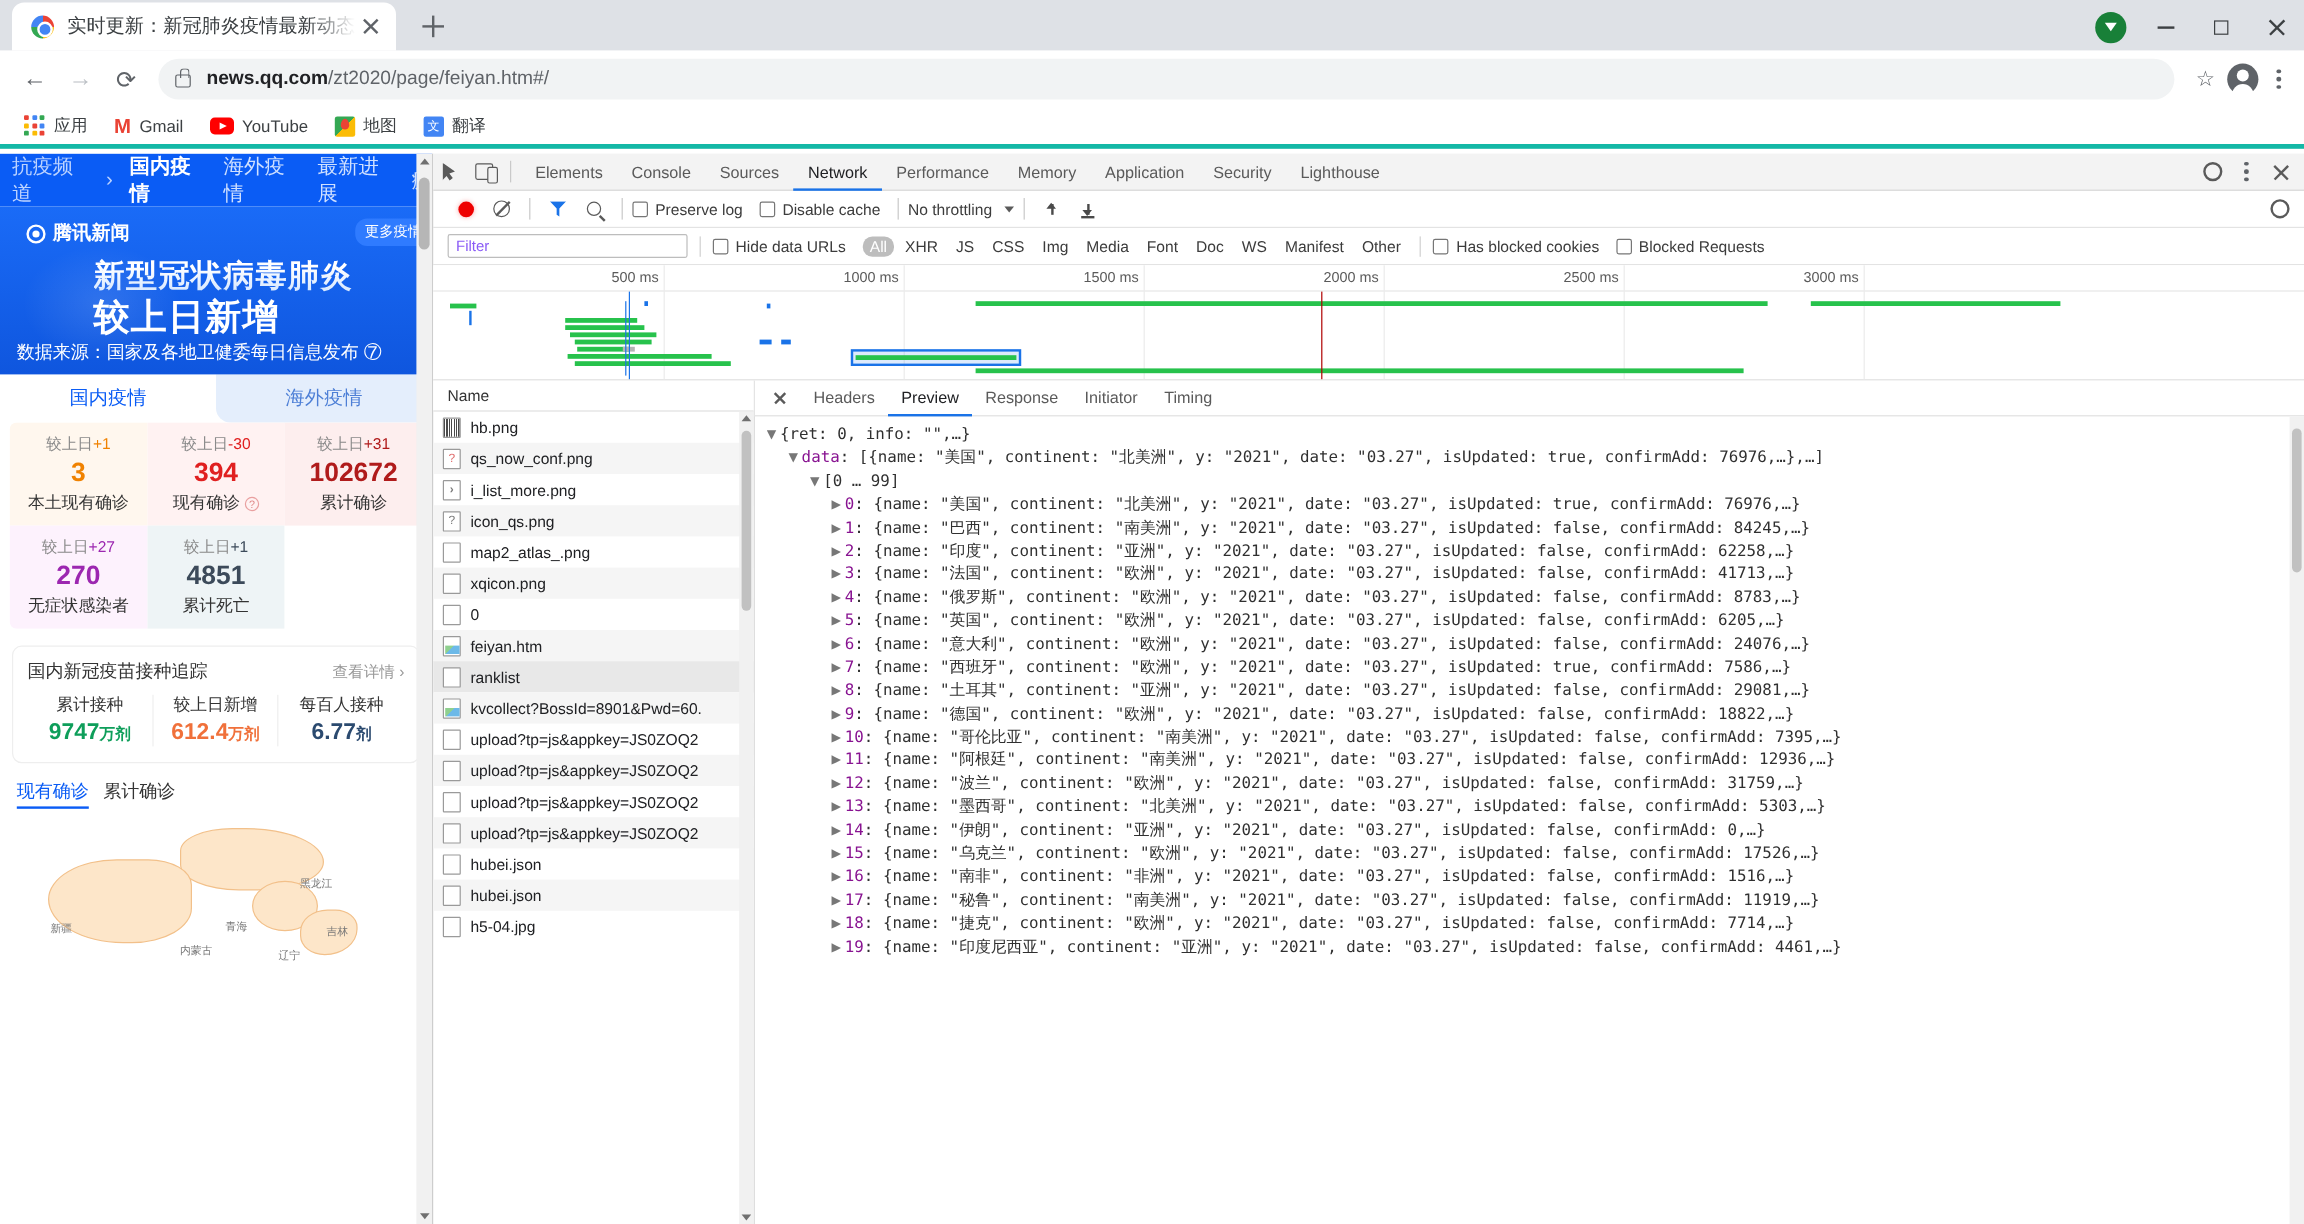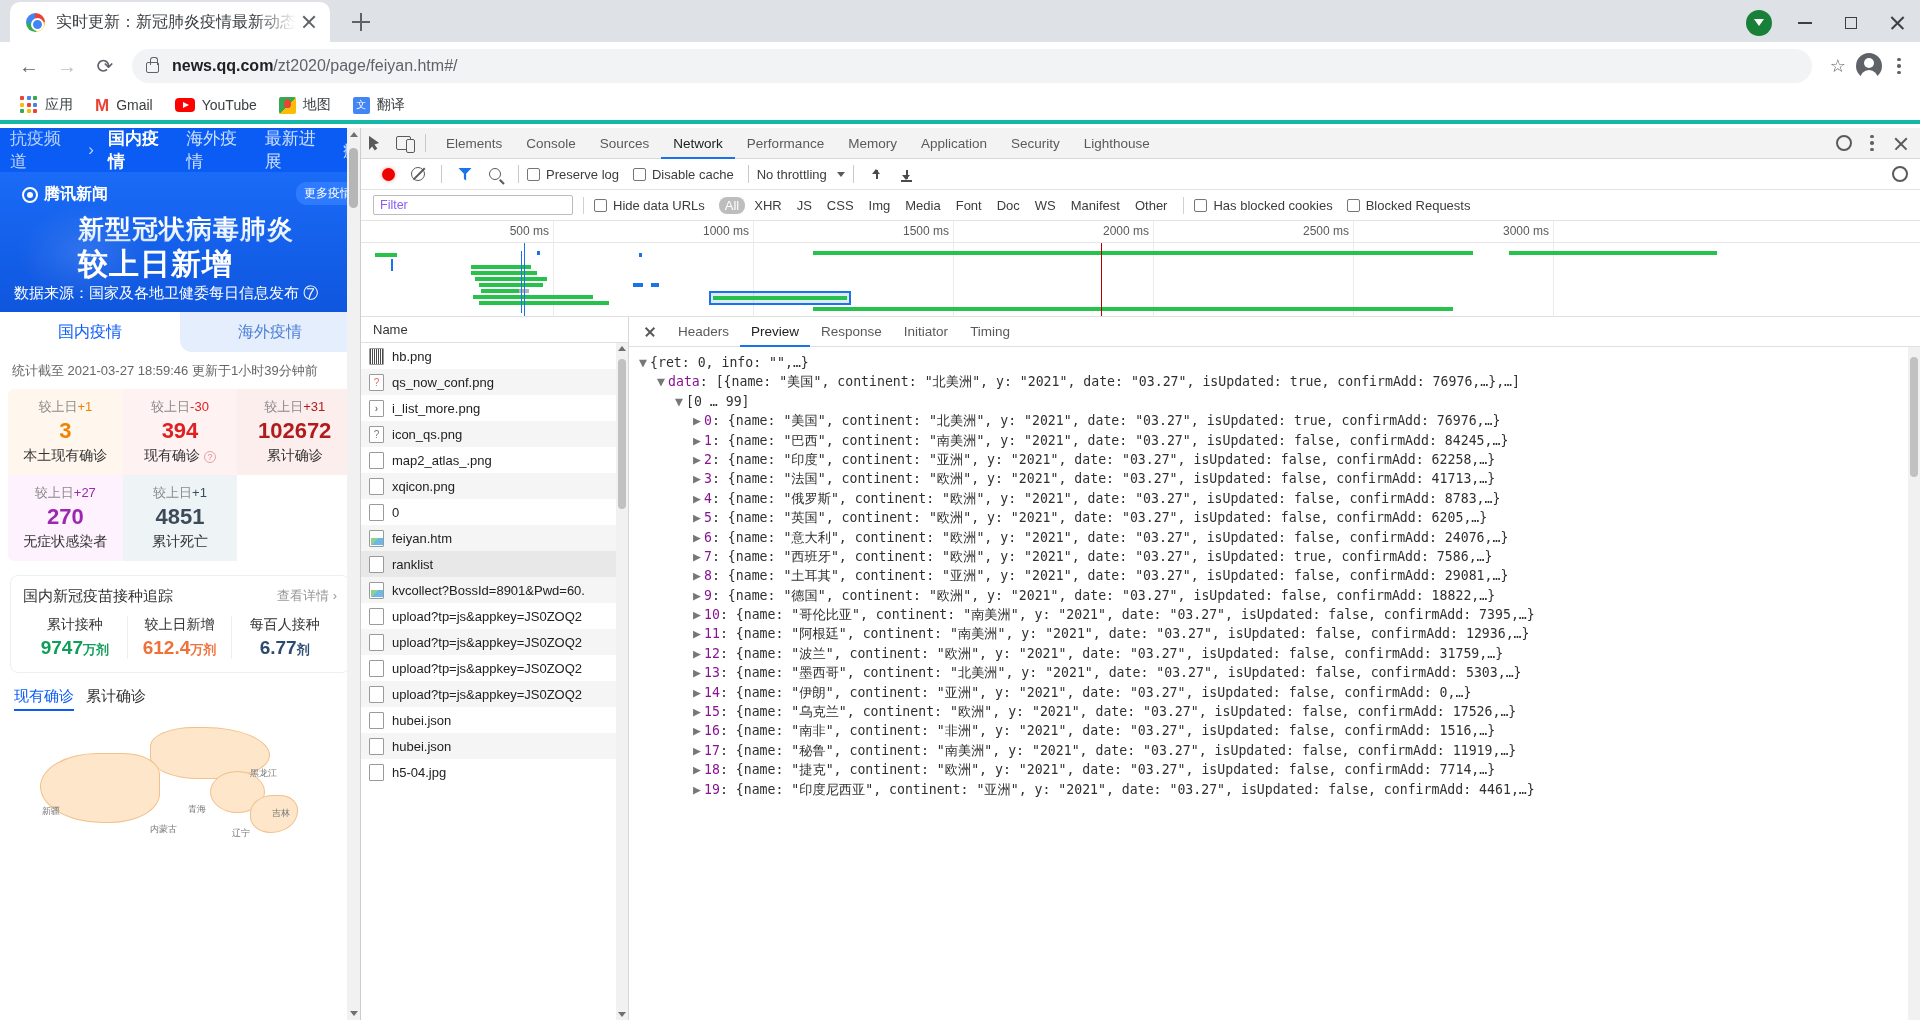--- a/index.html
+++ b/index.html
@@ -302,21 +302,20 @@
       <span class="t1">新型冠状病毒肺炎</span>
       <span class="t2">较上日新增</span>
       <span class="t3">数据来源：国家及各地卫健委每日信息发布 ⑦</span>
     </div>
 
     <div class="tabs2">
       <div class="t active">国内疫情</div>
       <div class="t inactive">海外疫情</div>
     </div>
 
-    <div class="updated">统计截至 2021-03-27 18:59:46 更新于1小时39分钟前</div>
 
     <div class="stats">
       <div class="cell" style="background:#fff7ee">
         <div class="delta"><span>较上日</span><span style="color:#f08200">+1</span></div>
         <div class="num" style="color:#f08200">3</div>
         <div class="lbl">本土现有确诊</div>
       </div>
       <div class="cell" style="background:#fff2f2">
         <div class="delta"><span>较上日</span><span style="color:#e02020">-30</span></div>
         <div class="num" style="color:#e02020">394</div>

